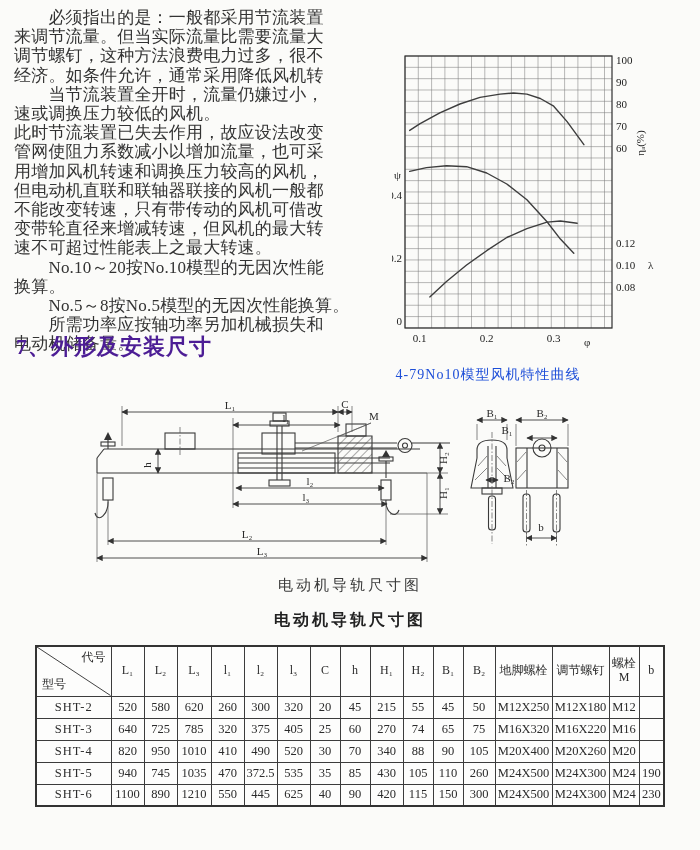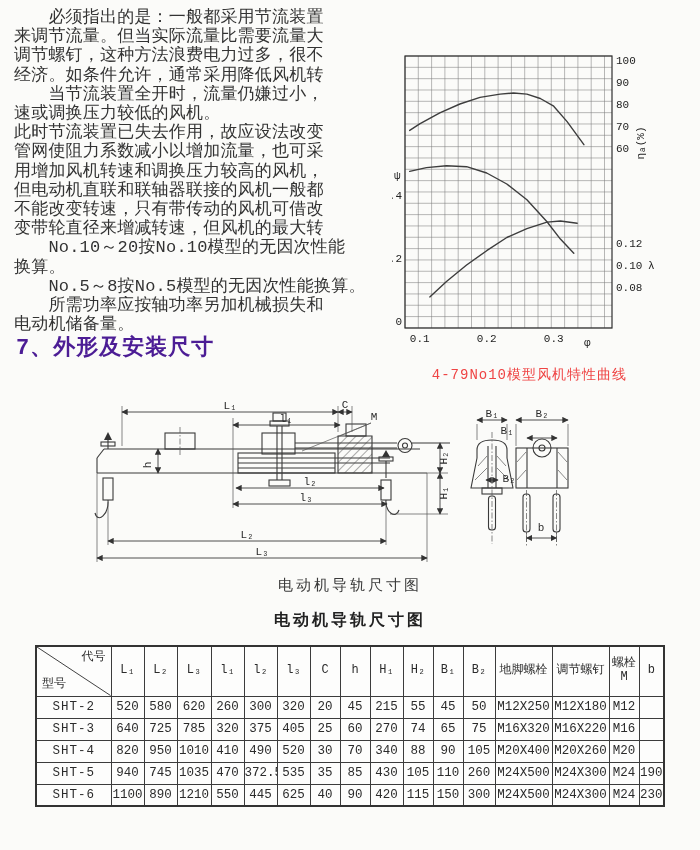--- a/index.html
+++ b/index.html
@@ -1,29 +1,29 @@
 <!DOCTYPE html>
 <html><head>
 <meta charset="utf-8">
 <style>
   html,body{margin:0;padding:0;}
   #page{position:relative;width:700px;height:850px;background:#fbfbf9;color:#2b2b2b;
-        font-family:Liberation Mono, monospace;overflow:hidden;}
+        font-family:Liberation Serif, serif;overflow:hidden;}
   
   #intro{position:absolute;left:14px;top:8px;width:386px;font-size:17px;line-height:19.2px;
          color:#333;text-align:justify;letter-spacing:0.2px;}
   .tline{white-space:nowrap;overflow:hidden;}
   
   #chart{position:absolute;left:392px;top:48px;}
   #chart text{font-size:11px;fill:#222;}
   .grid{stroke:#7d7d7d;stroke-width:0.55;}
   .axis{stroke:#2f2f2f;stroke-width:1.2;fill:none;}
   .curve{stroke:#3d3d3d;stroke-width:1.4;fill:none;stroke-linejoin:round;stroke-linecap:round;}
-  #chart-caption{position:absolute;left:387px;top:366px;width:240px;text-align:right;
-                 font-size:14px;color:#ef4444;letter-spacing:1px;}
+  #chart-caption{position:absolute;left:368px;top:366px;width:240px;text-align:center;
+                 font-size:14px;color:#1d4ed8;letter-spacing:1px;}
   
   #heading{position:absolute;left:16px;top:332px;font-size:22px;font-weight:bold;color:#4c1d95;
            letter-spacing:1px;text-align:right;}
   
   #drawing{position:absolute;left:90px;top:396px;}
   #drawing text{font-size:11px;fill:#2b2b2b;}
   .s{stroke:#3a3a3a;stroke-width:1.1;}
   .thin{stroke:#555;stroke-width:0.7;}
   .dd{stroke:#555;stroke-width:0.7;stroke-dasharray:6 2 1.5 2;}
   .dim{stroke:#3a3a3a;stroke-width:0.9;}
@@ -59,20 +59,21 @@
       <div class="tline">调节螺钉，这种方法浪费电力过多，很不</div>
       <div class="tline">经济。如条件允许，通常采用降低风机转</div>
       <div class="tline">　　当节流装置全开时，流量仍嫌过小，</div>
       <div class="tline">速或调换压力较低的风机。</div>
       <div class="tline">此时节流装置已失去作用，故应设法改变</div>
       <div class="tline">管网使阻力系数减小以增加流量，也可采</div>
       <div class="tline">用增加风机转速和调换压力较高的风机，</div>
       <div class="tline">但电动机直联和联轴器联接的风机一般都</div>
       <div class="tline">不能改变转速，只有带传动的风机可借改</div>
       <div class="tline">变带轮直径来增减转速，但风机的最大转</div>
+      <div class="tline">速不可超过性能表上之最大转速。</div>
       <div class="tline">　　No.10～20按No.10模型的无因次性能</div>
       <div class="tline">换算。</div>
       <div class="tline">　　No.5～8按No.5模型的无因次性能换算。</div>
       <div class="tline">　　所需功率应按轴功率另加机械损失和</div>
       <div class="tline">电动机储备量。</div>
     </div>
 
   <svg id="chart" width="300" height="304" viewBox="0 0 300 304">
       <line class="grid" x1="13" y1="8" x2="13" y2="280"></line>
       <line class="grid" x1="26.3" y1="8" x2="26.3" y2="280"></line>

